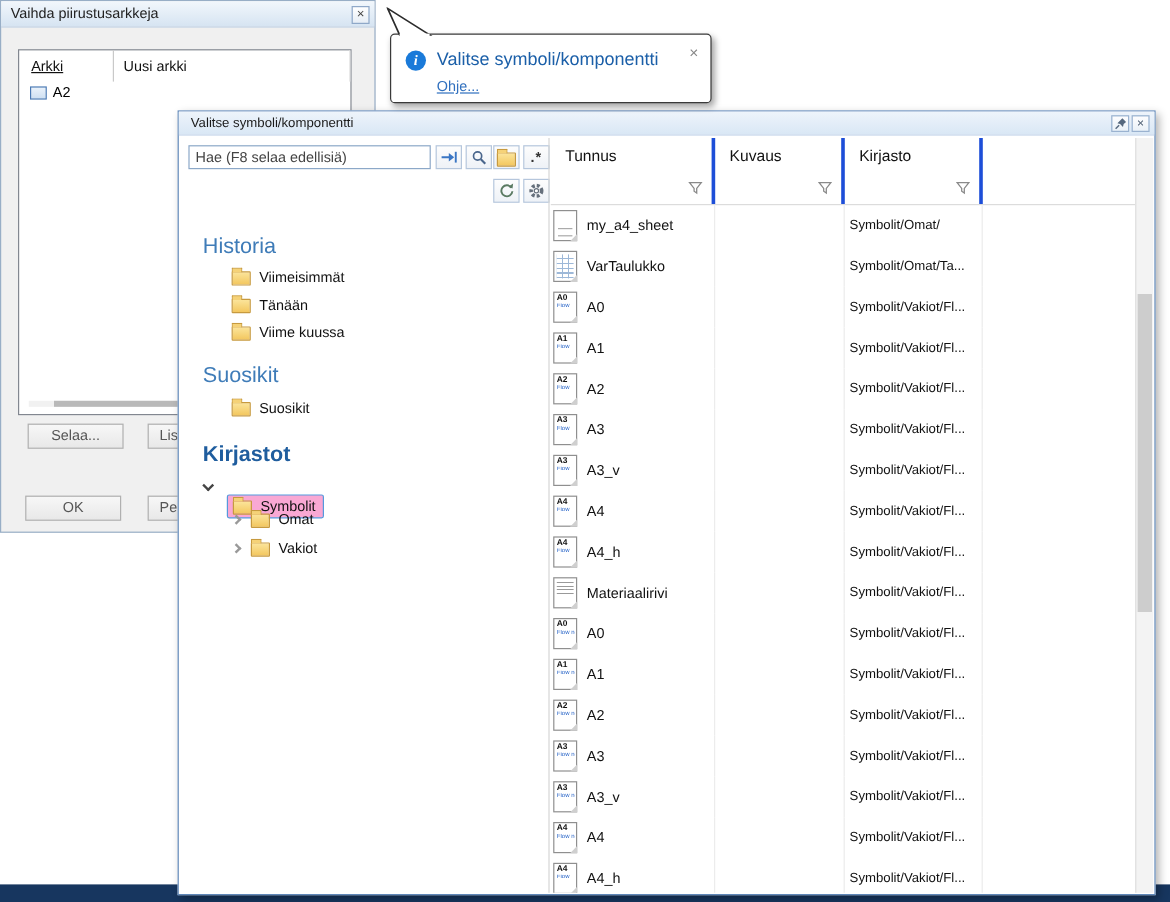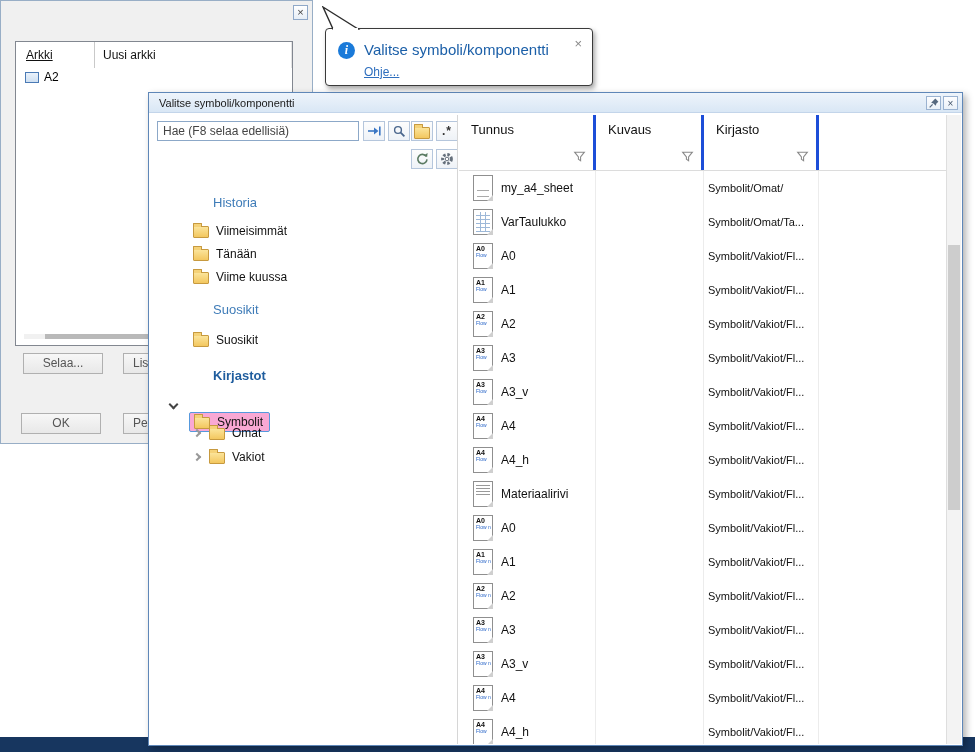--- a/index.html
+++ b/index.html
@@ -55,21 +55,21 @@
   .search-input { position:absolute; left:8px; top:28px; width:202px; height:20px; border:1px solid #8ca8c8;
                   font-size:12px; padding:2px 5px; color:#333; font-family:"Liberation Sans", sans-serif; }
   .search-input::placeholder { color:#444; opacity:1; }
   .tool-btn { position:absolute; width:22px; height:20px; border:1px solid #b5c6dc;
               background:linear-gradient(#fdfdfd,#eef2f7); display:flex; align-items:center; justify-content:center;
               cursor:default; }
   .regex-label { font-size:12px; font-weight:bold; color:#333; letter-spacing:1px; }
   .pane-divider { position:absolute; left:308px; top:22px; bottom:1px; width:1px; background:#d6d6d6; }
 
   
-  .tree-heading { position:absolute; left:20px; font-size:13px; color:#3f7cb8;margin-left:44px; }
+  .tree-heading { position:absolute; left:20px; font-size:18px; color:#3f7cb8; }
   .tree-heading.bold { font-weight:bold; color:#1f5d9e; }
   .tree-item { position:absolute; display:flex; align-items:center; gap:7px; height:20px; font-size:12px; color:#111; cursor:default; }
   .folder { position:relative; width:16px; height:12px; margin-top:2px;
             background:linear-gradient(#fbe49a,#f3c75f); border:1px solid #c79a3f; border-radius:1px; }
   .folder::before { content:""; position:absolute; top:-4px; left:-1px; width:7px; height:3px;
                     background:#f5d278; border:1px solid #c79a3f; border-bottom:none; border-radius:1px 1px 0 0; }
   .caret-down { position:absolute; width:7px; height:7px; border-right:2px solid #444; border-bottom:2px solid #444;
                 transform:rotate(45deg); cursor:default; }
   .chev-right { width:6px; height:6px; border-top:2px solid #999; border-right:2px solid #999;
                 transform:rotate(45deg); margin-right:2px; }
@@ -77,21 +77,21 @@
 
   
   .grid-header { position:absolute; left:310px; top:22px; right:16px; height:56px; display:flex;
                  border-bottom:1px solid #dcdcdc; background:#fff; }
   .gh-cell { position:relative; border-right:3px solid #1d4ed8; font-size:13px; color:#111; padding:7px 0 0 12px; }
   .gh-c1 { width:137px; } .gh-c2 { width:108px; } .gh-c3 { width:115px; } .gh-c4 { flex:1; border-right:none; }
   .funnel { position:absolute; right:7px; bottom:4px; }
   .grid-rows { position:absolute; left:310px; top:78px; right:16px; bottom:1px; overflow:hidden; }
   .grow { display:flex; height:34px; }
   .cell { display:flex; align-items:center; border-right:1px solid #ececec; }
-  .c1 { width:137px; padding-left:14px; gap:8px; }
+  .c1 { width:137px; padding-left:2px; gap:8px; }
   .c2 { width:108px; padding-left:8px; font-size:12px; }
   .c3 { width:115px; padding-left:4px; font-size:11px; color:#111; }
   .c4 { flex:1; border-right:none; }
   .tunnus { font-size:12px; color:#111; }
 
   .sheet { position:relative; width:20px; height:26px; background:#fff; border:1px solid #8f8f8f; flex:0 0 auto; }
   .sheet::after { content:""; position:absolute; bottom:-1px; right:-1px; width:0; height:0;
                   border-left:6px solid transparent; border-bottom:6px solid #cfcfcf; }
   .icon-label { position:absolute; top:1px; left:2px; font-size:7px; font-weight:bold; color:#111; line-height:7px; }
   .icon-sub { position:absolute; top:9px; left:2px; font-size:5px; color:#2a66c8; line-height:5px;
@@ -109,20 +109,23 @@
   .vthumb { position:absolute; left:1px; right:1px; top:130px; height:265px; background:#cdcdcd; }
 </style>
 </head>
 <body>
 
 <div class="canvas">
 
   <div class="bottom-strip"></div>
 
   <div class="bg-dialog">
+    <div class="bg-titlebar">
+      <span>Vaihda piirustusarkkeja</span>
+    </div>
     <div class="bg-close">×</div>
 
     <div class="sheet-list">
       <div class="sl-header">
         <div class="sl-h1">Arkki</div>
         <div class="sl-h2">Uusi arkki</div>
       </div>
       <div class="sl-row">
         <span class="mini-sheet"></span>
         <span>A2</span>

